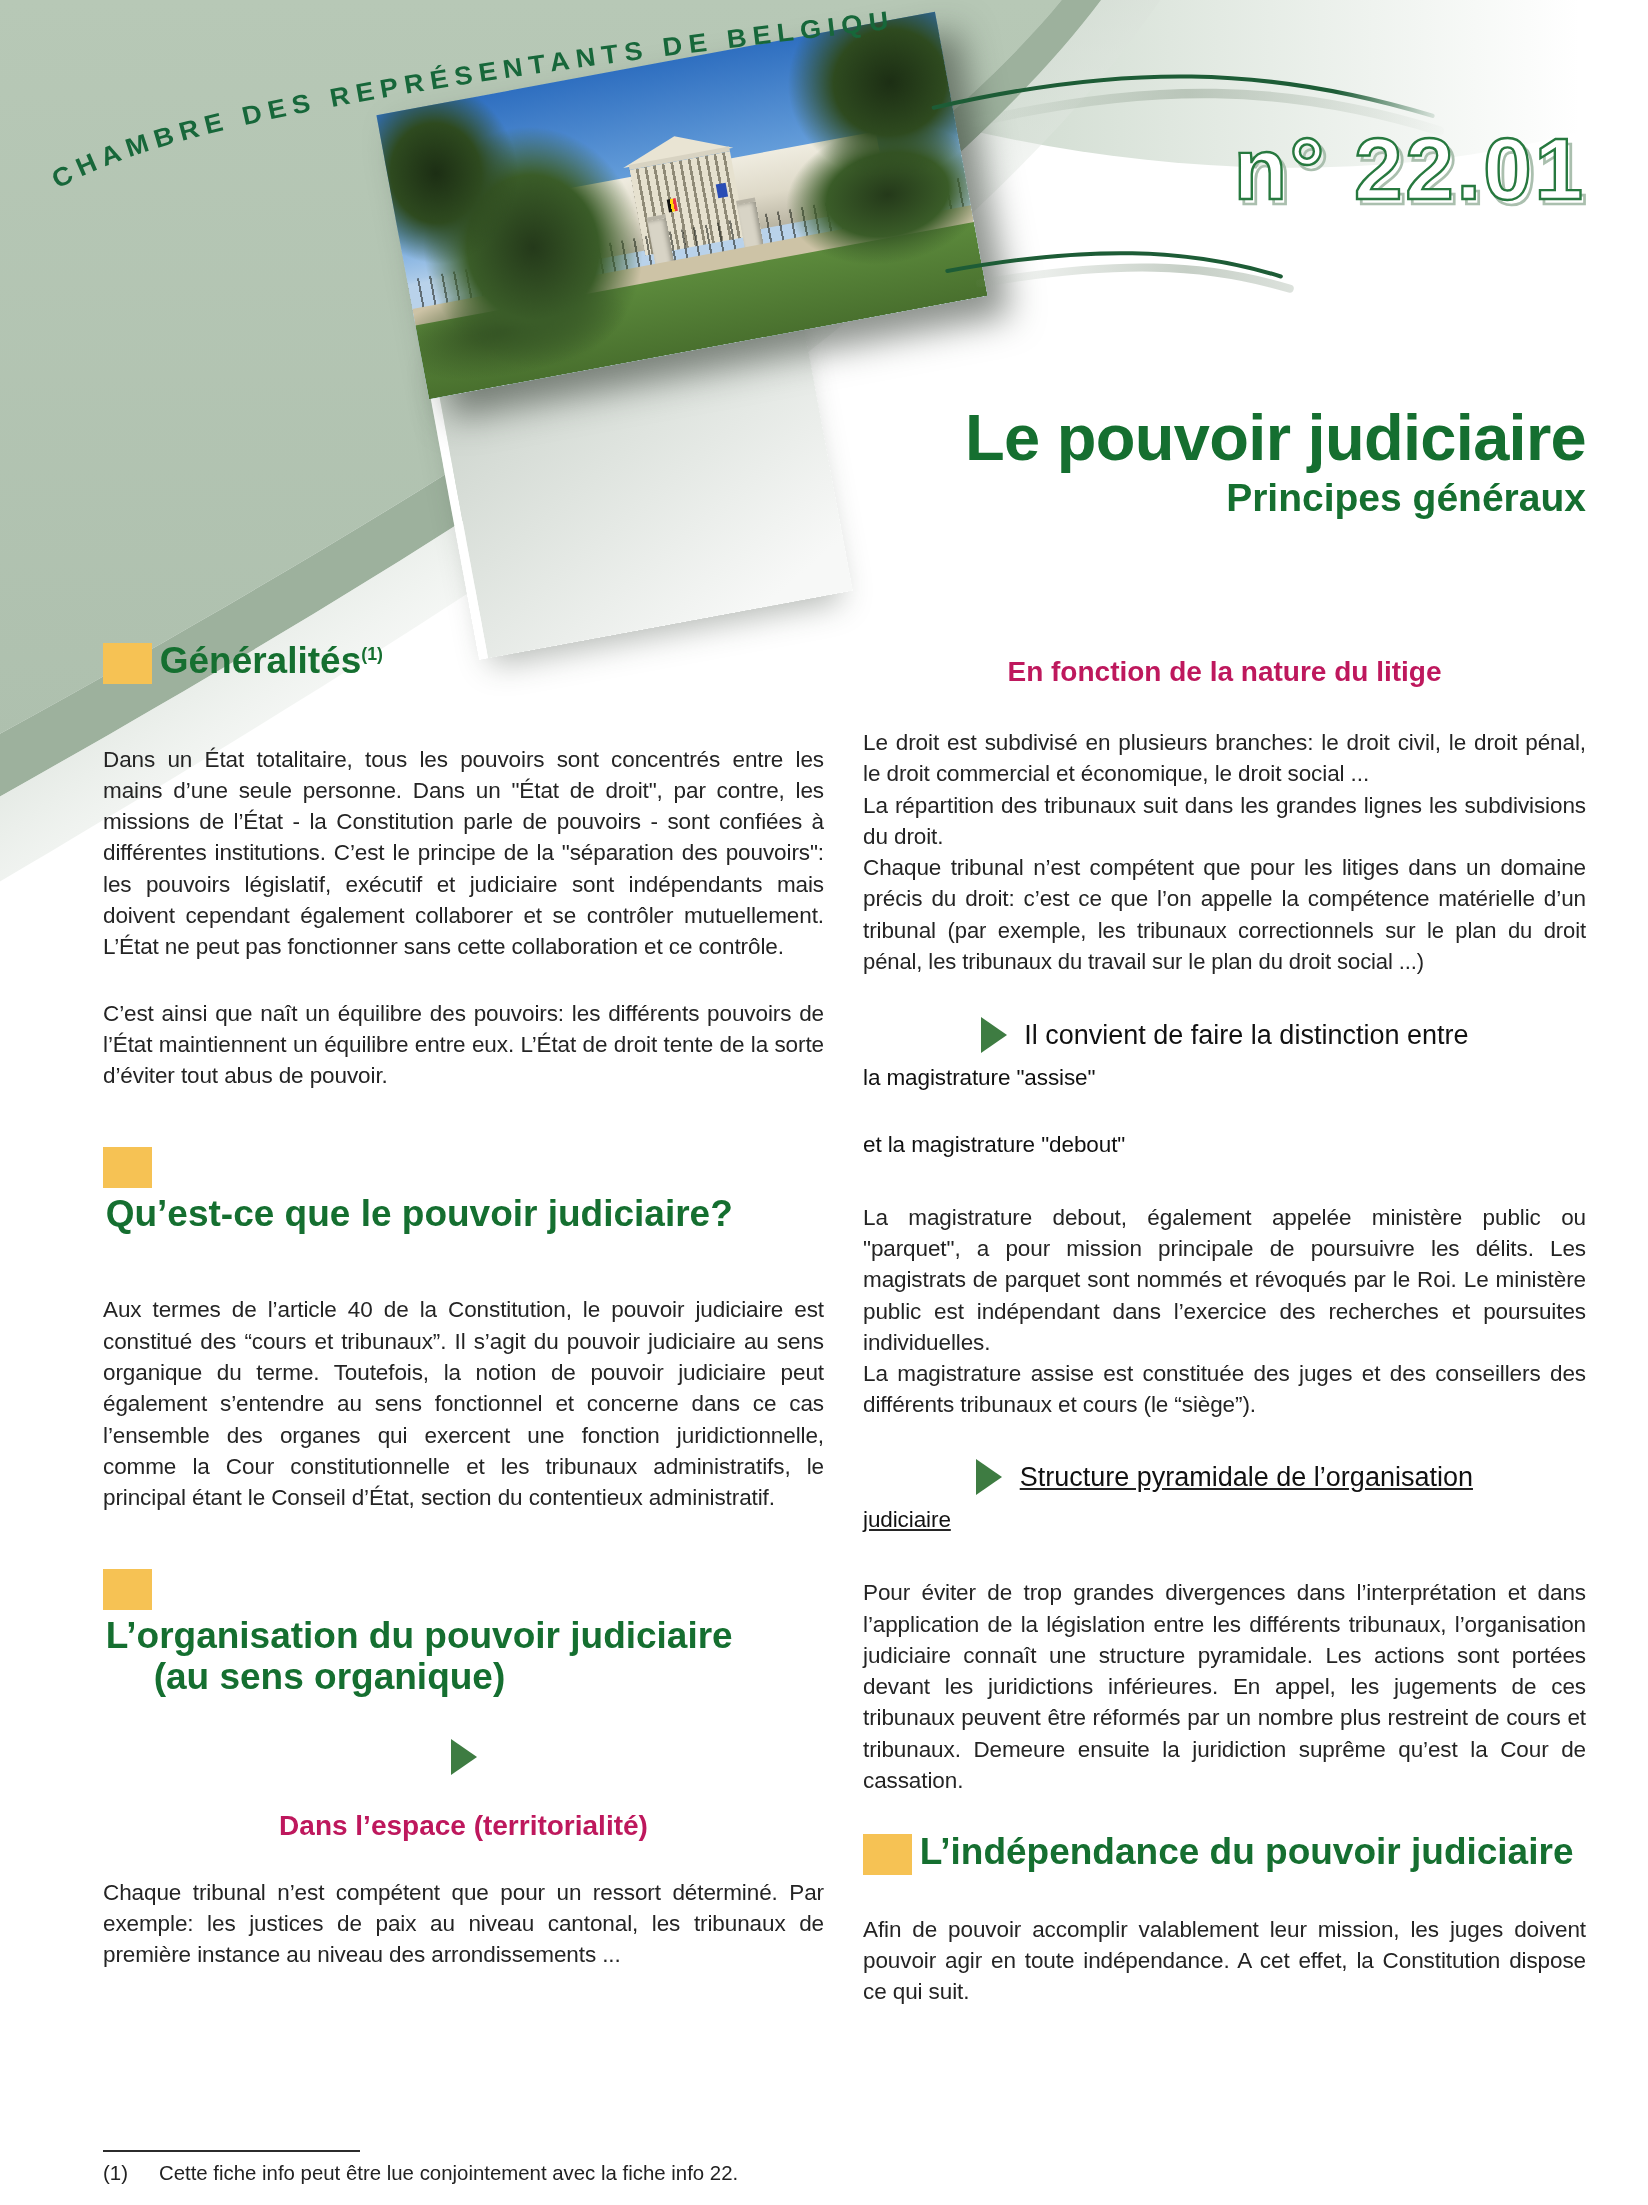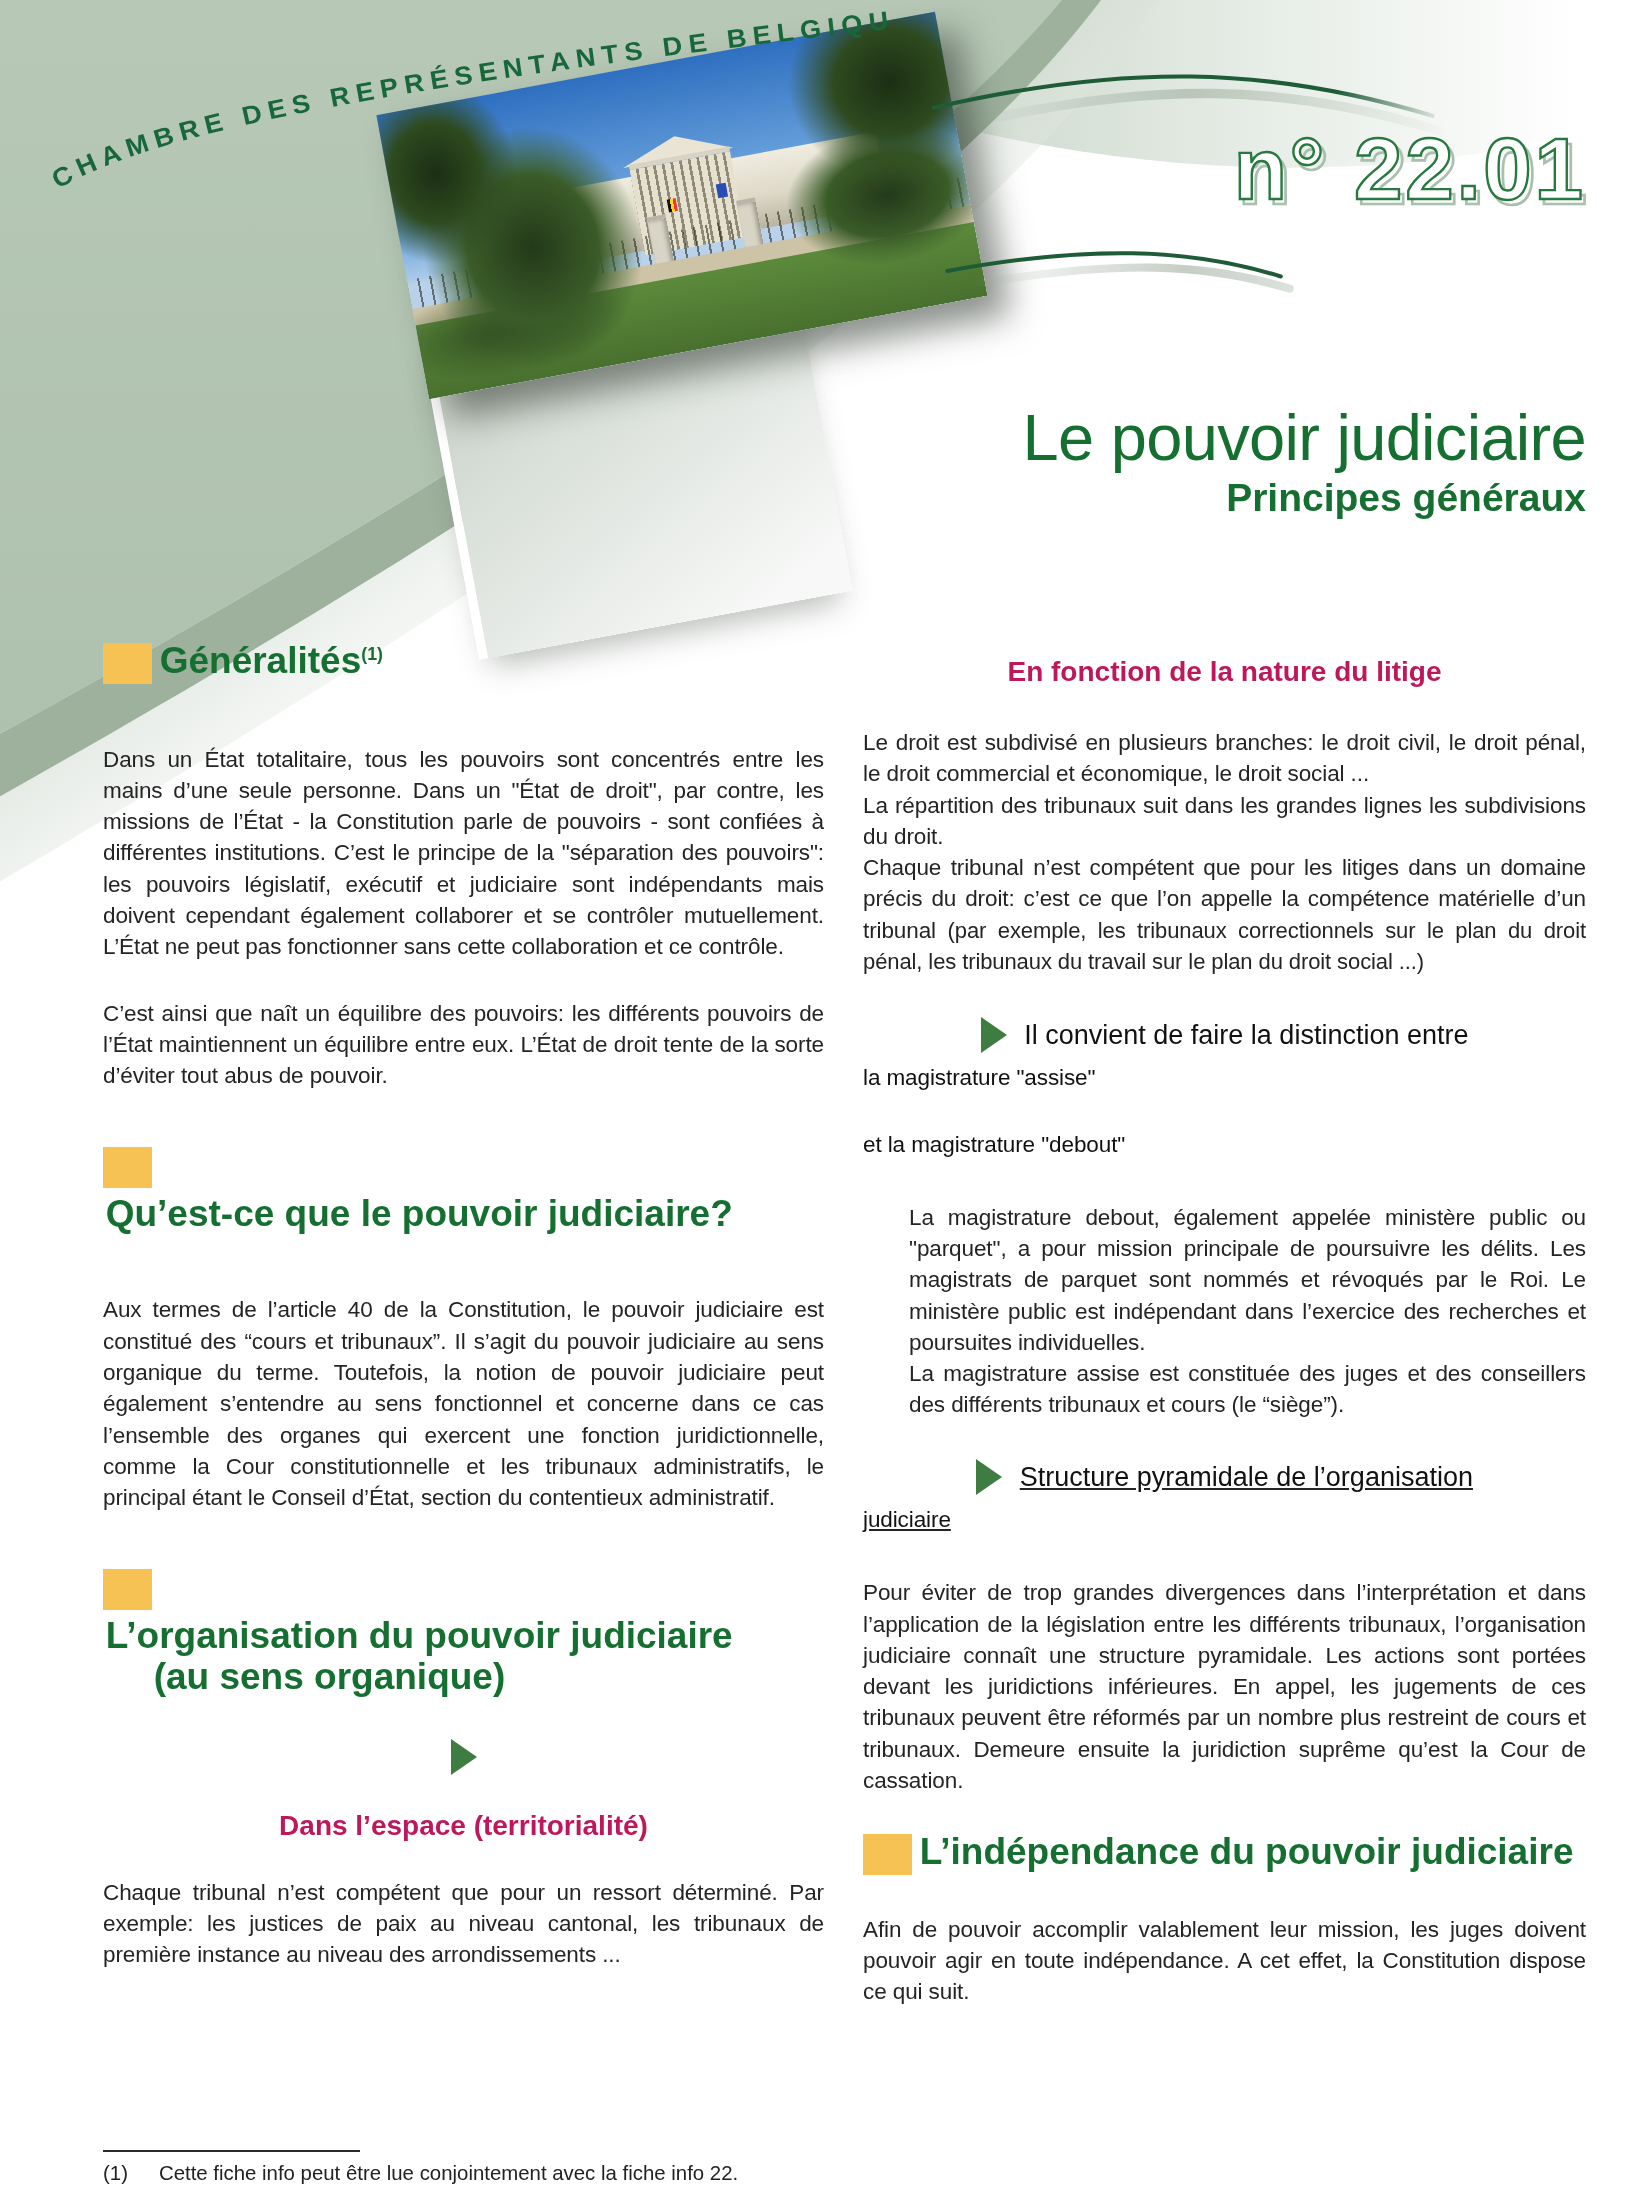--- a/index.html
+++ b/index.html
@@ -45,21 +45,21 @@
     background:
       radial-gradient(closest-side at 30% 30%,#1c2e14 0%,#2e4a1f 55%,rgba(46,74,31,0) 100%),
       radial-gradient(closest-side at 60% 60%,#24391a 0%,#3a5c28 60%,rgba(58,92,40,0) 100%),
       radial-gradient(closest-side at 45% 85%,#2e4a1f 0%,rgba(46,74,31,0) 100%);}
   .ph-trees-r{position:absolute;right:-8%;top:-12%;width:40%;height:95%;
     background:
       radial-gradient(closest-side at 55% 35%,#1c2e14 0%,#2e4a1f 55%,rgba(46,74,31,0) 100%),
       radial-gradient(closest-side at 45% 75%,#24391a 0%,#3a5c28 60%,rgba(58,92,40,0) 100%);}
   
   .title-block{position:absolute;top:405px;right:63px;text-align:right;color:#156f30;}
-  .title-main{font-size:65px;font-weight:normal;line-height:1;letter-spacing:-0.7px;}
+  .title-main{font-size:65px;font-weight:bold;line-height:1;letter-spacing:-0.7px;}
   .title-sub{font-size:39px;font-weight:bold;line-height:1;margin-top:8.2px;}
   
   .col{position:absolute;top:640px;}
   .col-left{left:103px;width:721px;}
   .col-right{left:863px;width:723px;}
   .col p{font-size:22.5px;line-height:1.39;text-align:justify;margin:0 0 35px;letter-spacing:-0.1px;}
   .tight p{margin:0;}
   .tight{margin-bottom:35px;}
   .paren-small{font-size:22px;}
   .sec-h{display:flex;align-items:flex-start;gap:5px;color:#156f30;
@@ -206,21 +206,21 @@
 
     <div class="arrow-group" style="margin-top:39px;">
       <div class="arrow-row">
         <span class="tri"></span>
         <span>Il convient de faire la distinction entre</span>
       </div>
       <p class="arrow-line">la magistrature "assise"</p>
       <p class="arrow-line">et la magistrature "debout"</p>
     </div>
 
-    <div class="tight" style="margin-top:42px;margin-left:46px;">
+    <div class="tight" style="margin-top:42px;">
       <p>La magistrature debout, également appelée ministère public ou "parquet", a pour mission principale de poursuivre les délits. Les magistrats de parquet sont nommés et révoqués par le Roi. Le ministère public est indépendant dans l’exercice des recherches et poursuites individuelles.</p>
       <p>La magistrature assise est constituée des juges et des conseillers des différents tribunaux et cours (le “siège”).</p>
     </div>
 
     <div class="arrow-group" style="margin-top:38px;text-decoration:underline;">
       <div class="arrow-row">
         <span class="tri"></span>
         <span>Structure pyramidale de l’organisation</span>
       </div>
       <p class="arrow-line">judiciaire</p>

